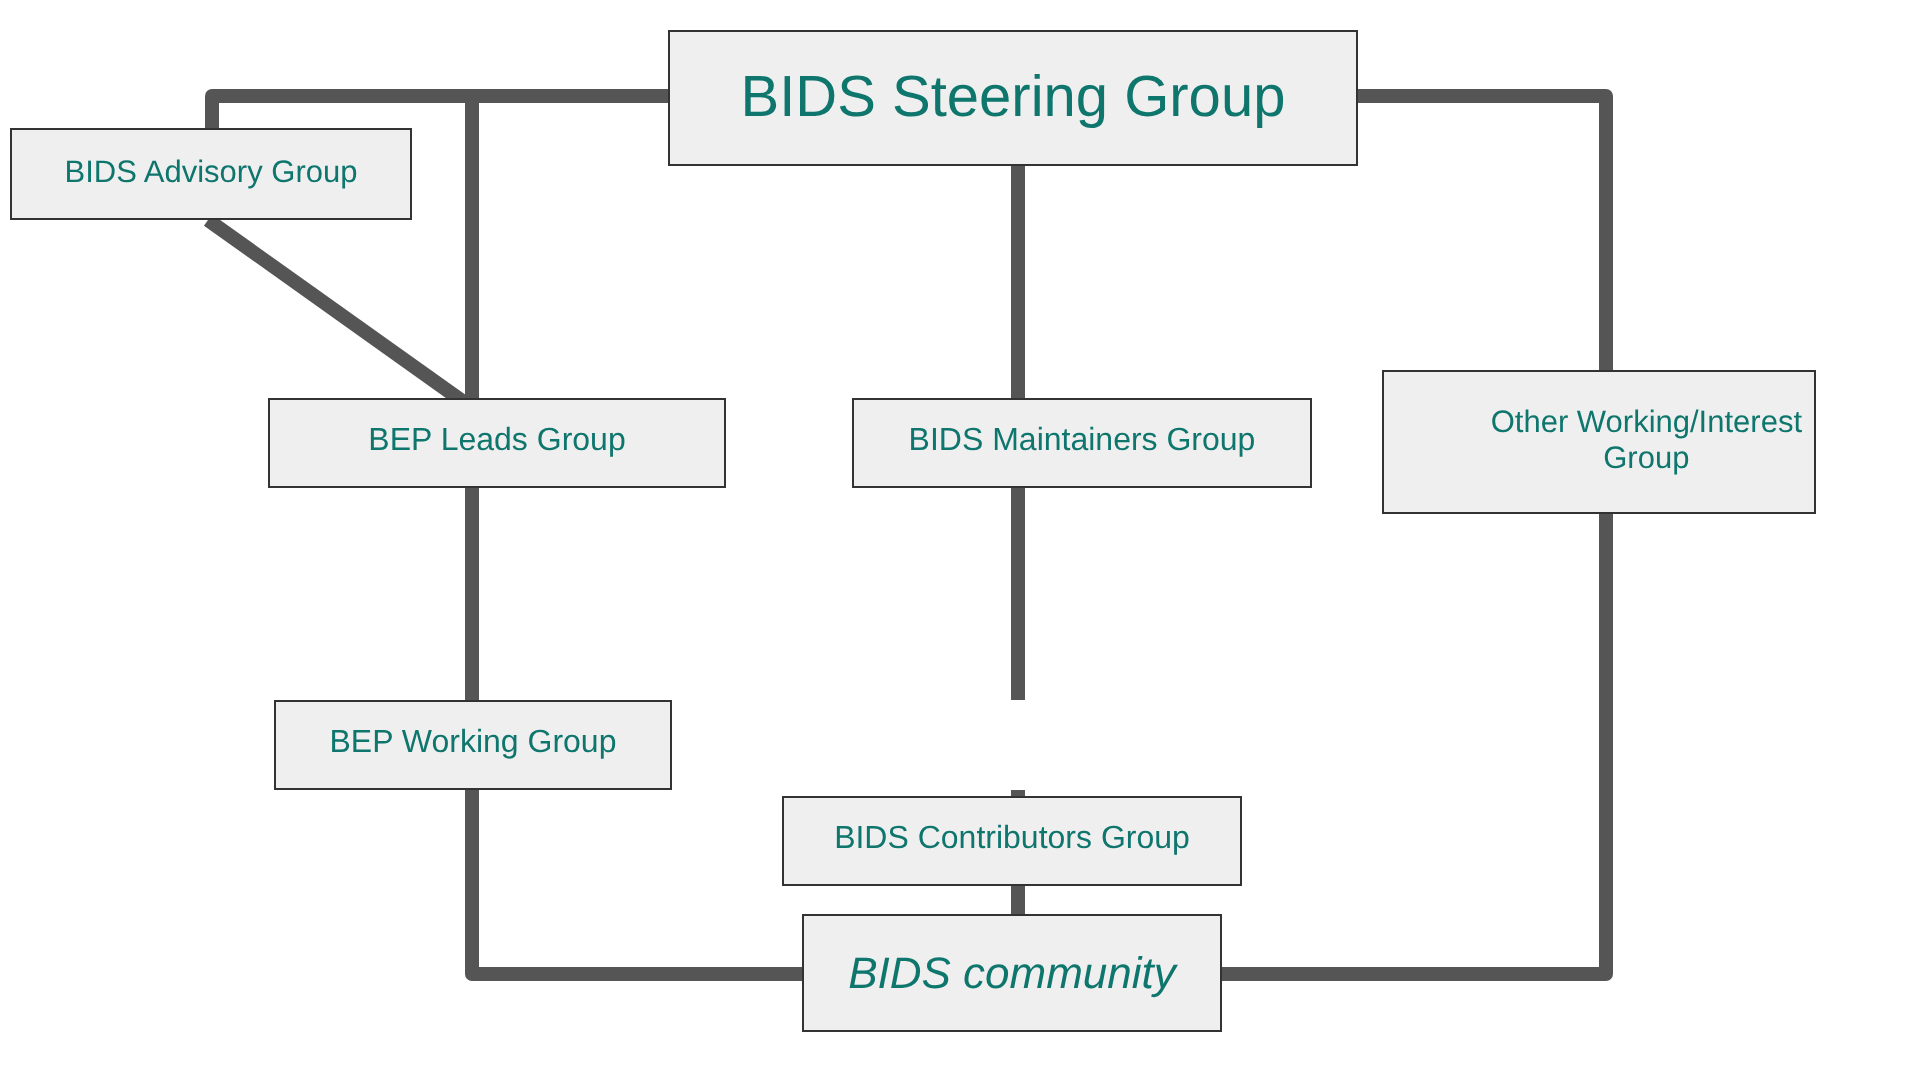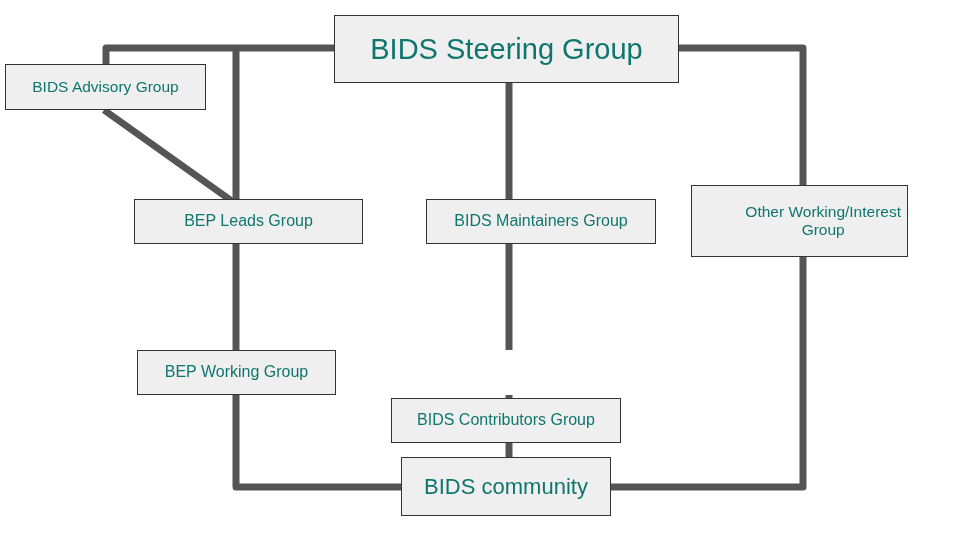--- a/index.html
+++ b/index.html
@@ -45,21 +45,21 @@
   }
 
   
   #node-steering      { left: 334px; top: 15px;  width: 345px; height: 68px;  font-size: 29px; }
   #node-advisory      { left: 5px;   top: 64px;  width: 201px; height: 46px;  font-size: 15.5px; }
   #node-bep-leads     { left: 122px; top: 199px; width: 229px; height: 45px;  font-size: 16px; margin-left: 12px; }
   #node-maintainers   { left: 391px; top: 199px; width: 230px; height: 45px;  font-size: 16px; margin-left: 35px; }
   #node-other-wg      { left: 691px; top: 185px; width: 217px; height: 72px;  font-size: 15.5px; justify-content: flex-end; }
   #node-bep-working   { left: 137px; top: 350px; width: 199px; height: 45px;  font-size: 16px; }
   #node-contributors  { left: 391px; top: 350px; width: 230px; height: 45px;  font-size: 16px; margin-top: 48px; }
-  #node-community     { left: 401px; top: 457px; width: 210px; height: 59px;  font-size: 22px; }
+  #node-community     { left: 401px; top: 457px; width: 210px; height: 59px;  font-size: 22px; font-style: italic; }
 </style>
 </head>
 <body>
 
 <div id="canvas">
 
   <svg id="edges" viewBox="0 0 960 540" width="960" height="540" xmlns="http://www.w3.org/2000/svg">
 
     <path d="M 334 48 L 106 48 L 106 64" fill="none" stroke="#555555" stroke-width="7" stroke-linecap="butt" stroke-linejoin="round"></path>
 

